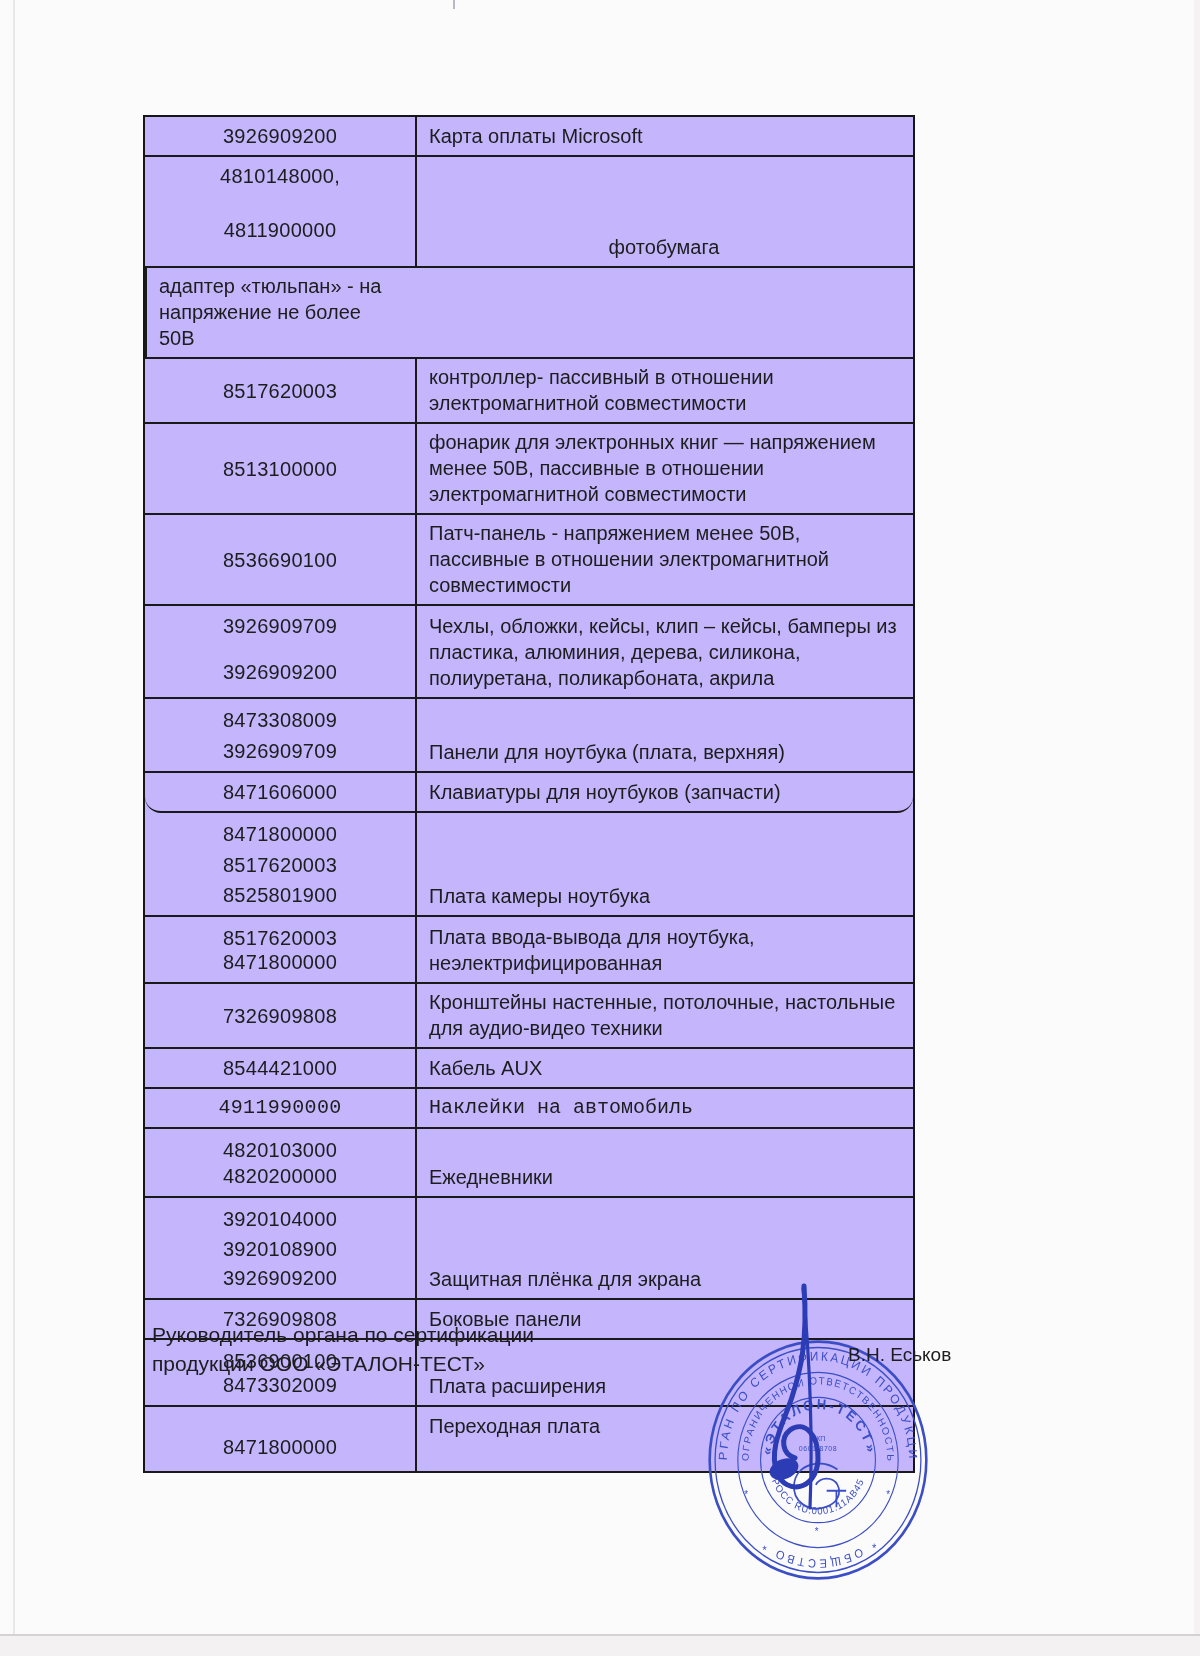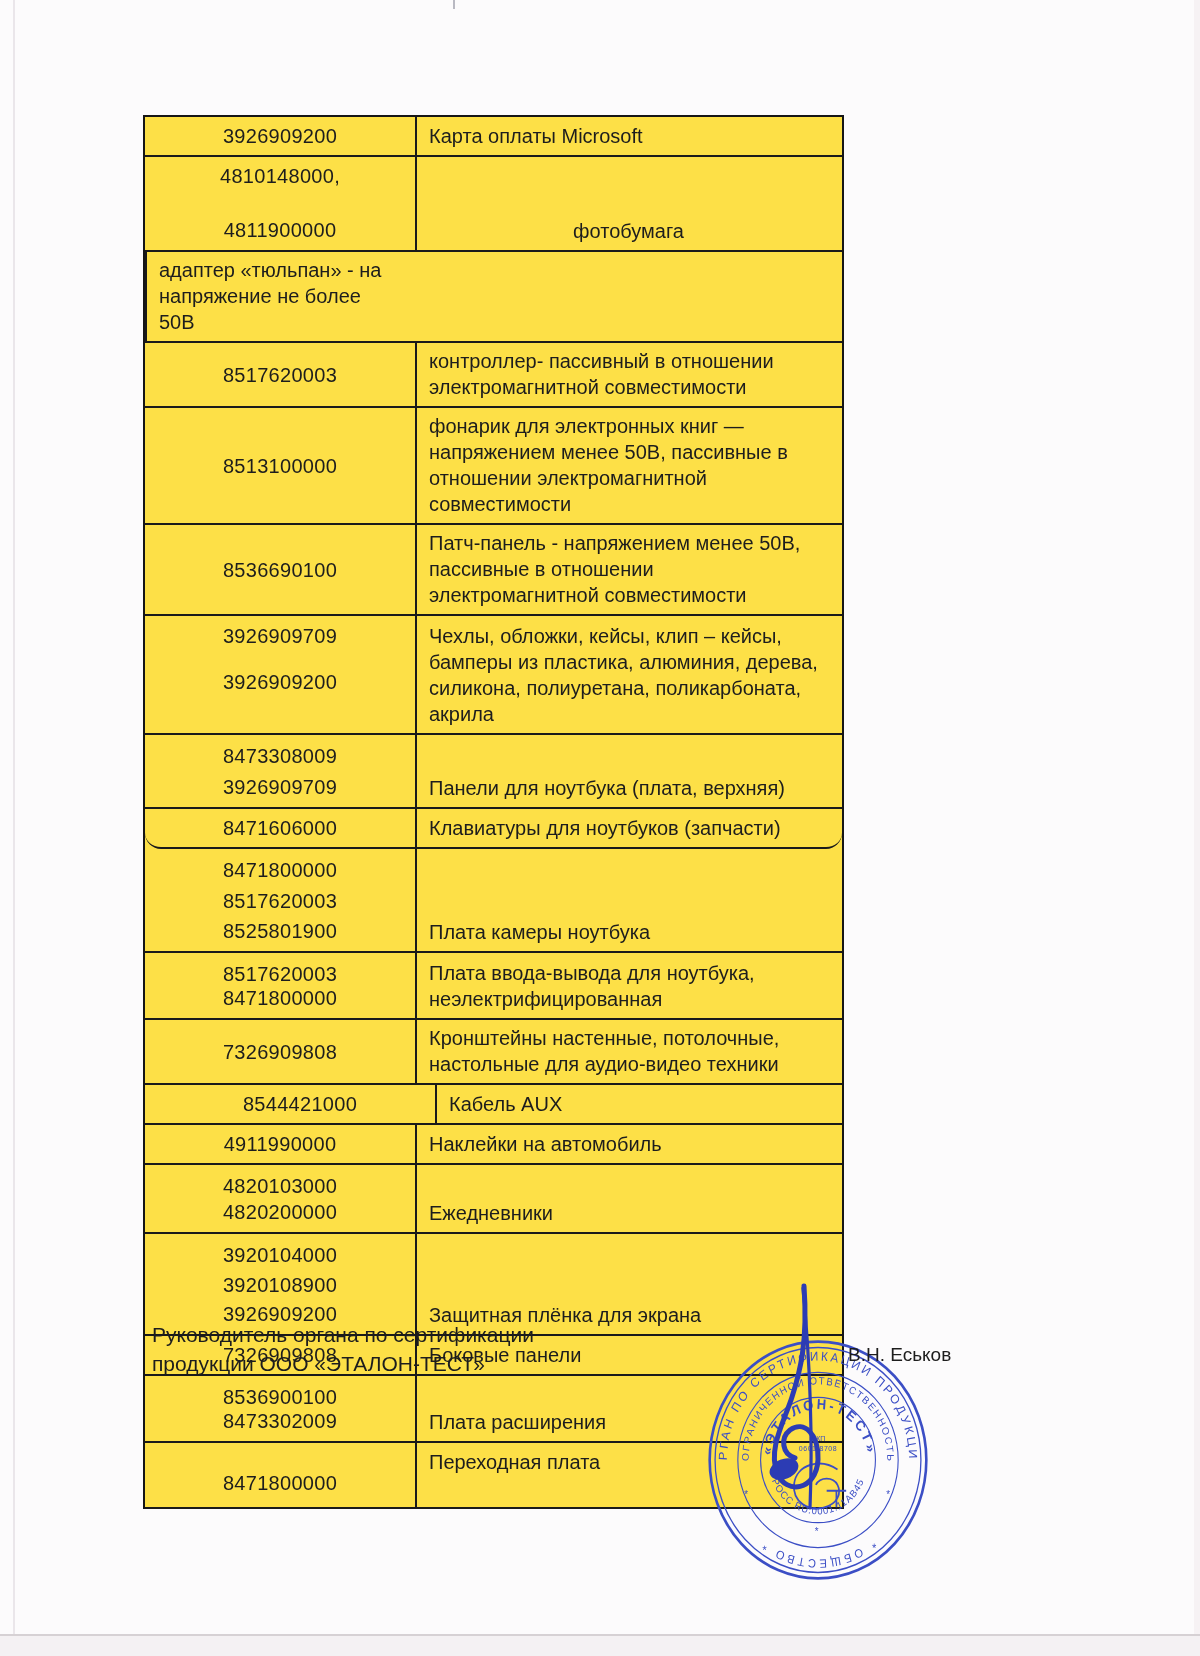--- a/index.html
+++ b/index.html
@@ -12,23 +12,23 @@
   }
   
   .crease-left { position:absolute; left:13px; top:0; width:2px; height:1656px; background:#eae6ea; }
   .tick-top { position:absolute; left:453px; top:0; width:2px; height:9px; background:#b9b9c2; }
   .edge-right { position:absolute; right:0; top:0; width:6px; height:1656px; background:#f6f2f4; }
   .edge-bottom-line { position:absolute; left:0; top:1634px; width:1200px; height:2px; background:#d6d1d4; }
   .edge-bottom-area { position:absolute; left:0; top:1636px; width:1200px; height:20px; background:#f4f1f3; }
 
   
   .cert-table {
-    position:absolute; left:143px; top:115px; width:701px;
+    position:absolute; left:143px; top:115px; width:772px;
     border:2px solid #161616; border-bottom:none;
-    background:#fde047;
+    background:#c4b5fd;
   }
   .row {
     display:grid; grid-template-columns:270px 1fr;
     border-bottom:2px solid #1a1a1a;
   }
   .codes {
     display:flex; flex-direction:column; align-items:center;
     justify-content:center; padding:7px 4px;
     font-size:20px; letter-spacing:0.3px;
   }
@@ -36,21 +36,21 @@
   .desc {
     border-left:2px solid #1a1a1a;
     padding:5px 14px 6px 12px;
     display:flex; flex-direction:column; justify-content:center;
     font-size:20px; line-height:26px;
   }
   .layout-single .codes { justify-content:center; }
   .layout-single .desc { justify-content:center; }
   .layout-stack .codes { justify-content:space-between; padding-top:9px; padding-bottom:8px; }
   .layout-stack .desc { justify-content:flex-end; }
-  .layout-stack-end .codes { justify-content:flex-end; gap:30px; padding-bottom:8px; }
+  .layout-stack-end .codes { justify-content:flex-end; gap:30px; padding-bottom:24px; }
   .layout-stack-end .desc { justify-content:flex-end;align-items:center; }
   .layout-stack-top .codes { justify-content:flex-start; gap:22px; padding-top:8px; }
   .layout-stack-top .desc { justify-content:flex-start; padding-top:7px; }
   .layout-desc-top .codes { justify-content:flex-end; padding-bottom:12px; }
   .layout-desc-top .desc { justify-content:flex-start; padding-top:6px; }
 
   
   .footer-role {
     position:absolute; left:152px; top:1320px;
     font-size:21px; line-height:29px; width:480px;
@@ -179,30 +179,30 @@
 
     <div class="row layout-single" style="min-height: 57px;">
       <div class="codes">
           <div class="code">7326909808</div>
         </div>
       <div class="desc">
         <div class="desc-text">Кронштейны настенные, потолочные, настольные для аудио-видео техники</div>
       </div>
     </div>
 
-    <div class="row layout-single" style="min-height: 34px; padding-left: 20px;">
+    <div class="row layout-single" style="min-height: 34px;">
       <div class="codes">
           <div class="code">8544421000</div>
         </div>
       <div class="desc">
         <div class="desc-text">Кабель AUX</div>
       </div>
     </div>
 
-    <div class="row layout-single" style="min-height: 36px;">
+    <div class="row layout-single" style="min-height: 36px; font-family: Liberation Mono, monospace;">
       <div class="codes">
           <div class="code">4911990000</div>
         </div>
       <div class="desc">
         <div class="desc-text">Наклейки на автомобиль</div>
       </div>
     </div>
 
     <div class="row layout-stack" style="min-height: 69px;">
       <div class="codes">

